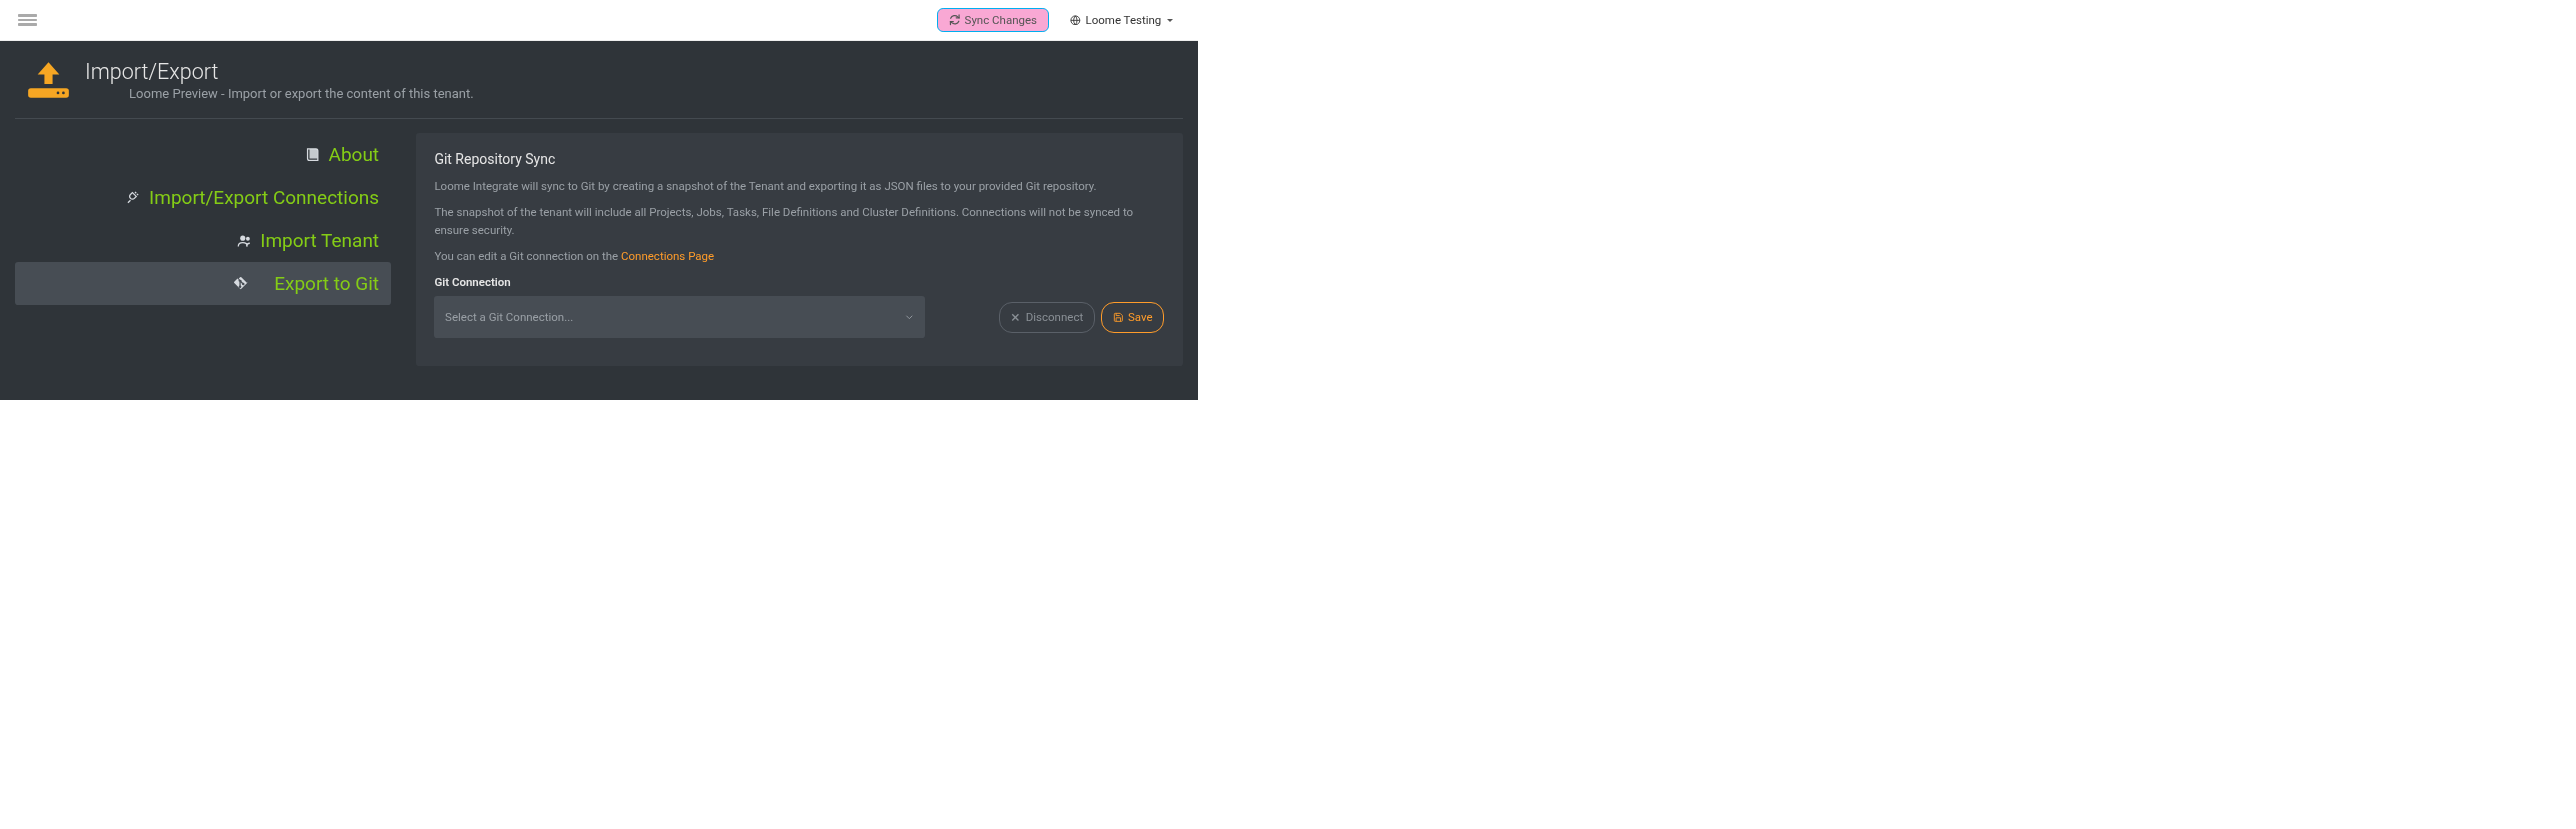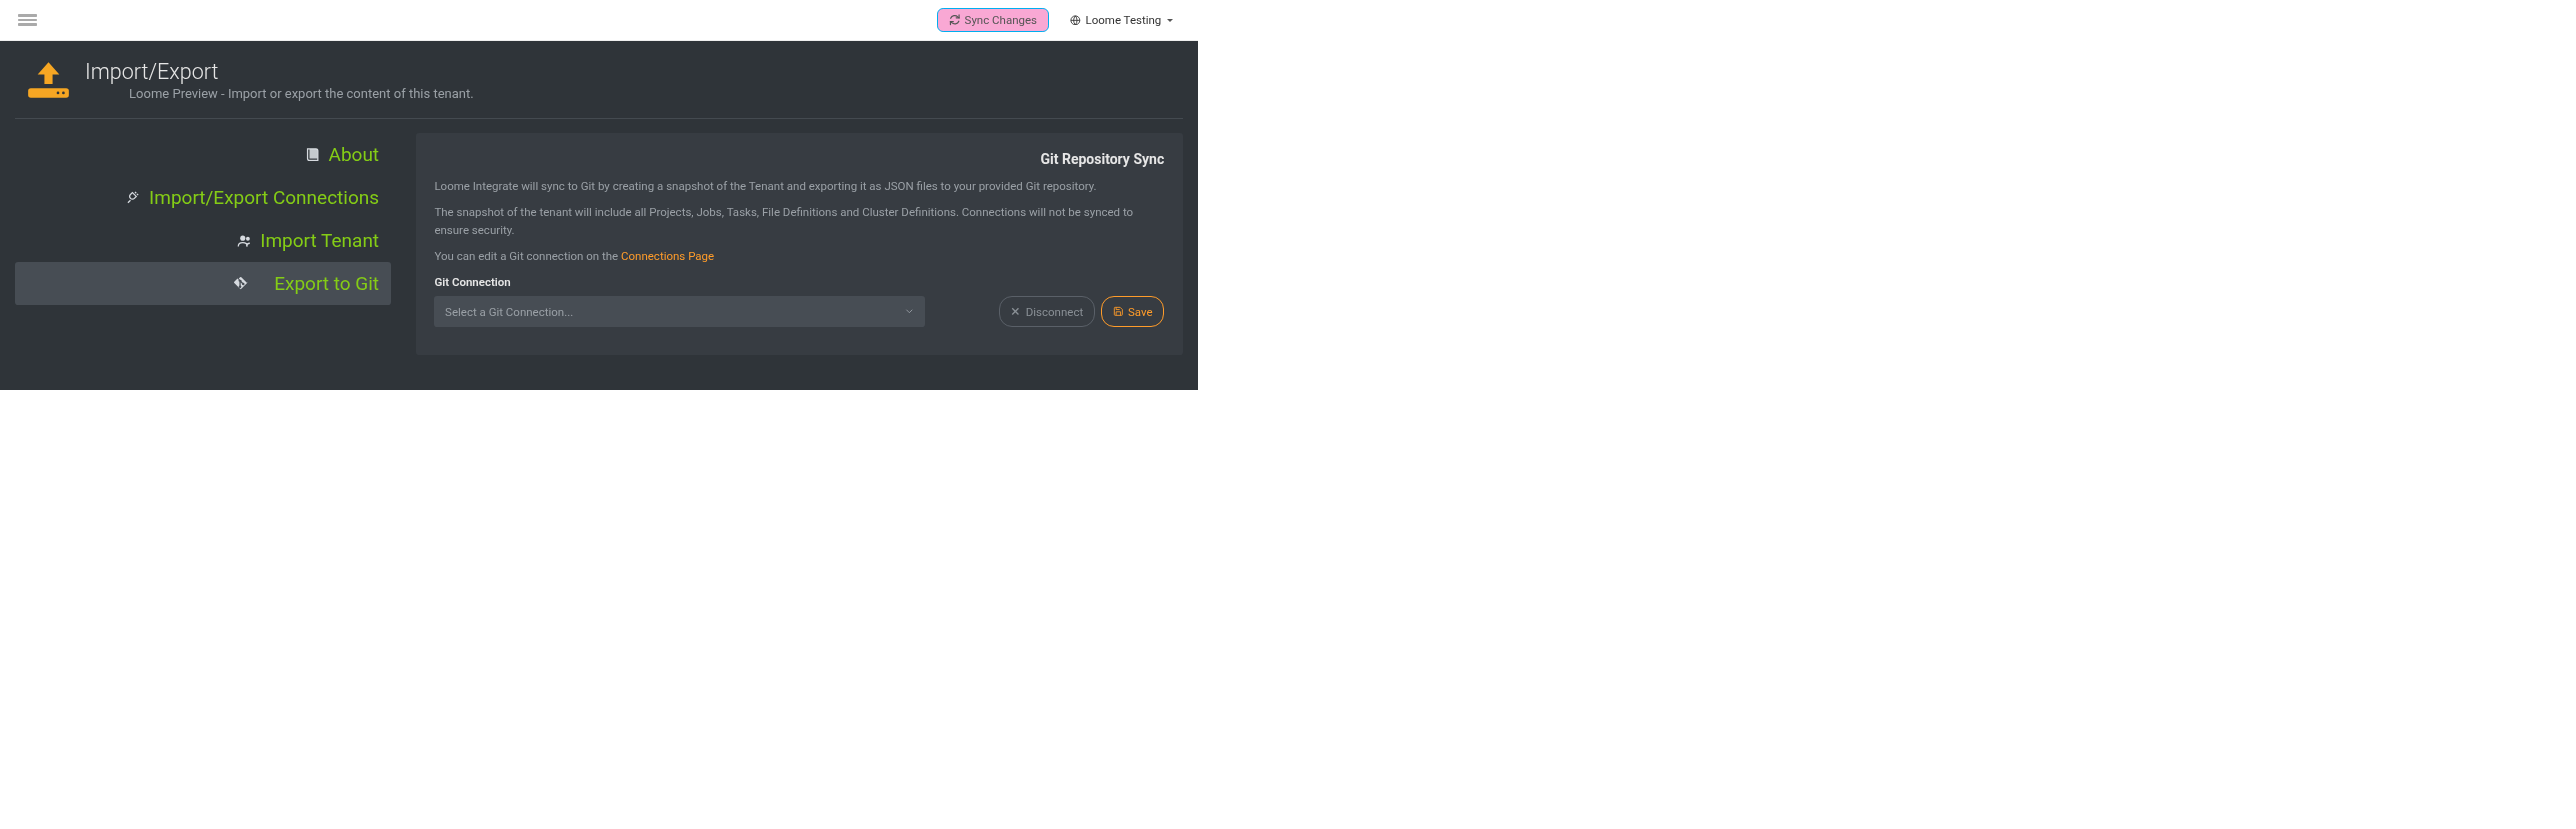--- a/index.html
+++ b/index.html
@@ -22,26 +22,26 @@
     .title-block h1 { font-size:21.5px; font-weight:300; color:#e6e6e6; margin-bottom:1.5px; }
     .title-block p  { font-size:13px; color:#9aa0a6;padding-left:44px; }
     .content-row { display:flex; gap:24.6px; }
     
     .side-list { width:376px; }
     .side-item { display:flex; align-items:center; gap:7.7px; padding:10px 12.3px; color:#84cc16; font-size:19px; border-radius:3.1px; cursor:pointer;justify-content:flex-end; }
     .side-item.active { background:#474d54;gap:26px; }
     .side-item svg { width:15.4px; height:15.4px; fill:#d6dadf; flex-shrink:0; }
     
     .panel { flex:1; background:#373c42; border-radius:3.1px; padding:18.4px 18.4px 28px 18.4px; }
-    .panel h2 { font-size:14px; color:#e6e6e6; font-weight:700; margin-bottom:10.7px;text-align:right; }
+    .panel h2 { font-size:14px; color:#e6e6e6; font-weight:400; margin-bottom:10.7px; }
     .panel p  { font-size:11.5px; color:#9aa0a6; line-height:1.5; margin-bottom:9.2px; }
     .panel a  { color:#ff9c2a; text-decoration:none; }
     .panel .label { font-size:11.5px; color:#e6e6e6; font-weight:600; margin-top:7.7px; margin-bottom:7.7px; }
     .conn-row { display:flex; align-items:center; gap:6.1px; }
-    .select { flex:1 1 auto; max-width:491px; background:#474d54; border-radius:3.1px; height:31px; display:flex; align-items:center; justify-content:space-between; padding:0 10.7px; color:#9aa0a6; font-size:11.5px; cursor:pointer; }
+    .select { flex:1 1 auto; max-width:491px; background:#474d54; border-radius:3.1px; height:42px; display:flex; align-items:center; justify-content:space-between; padding:0 10.7px; color:#9aa0a6; font-size:11.5px; cursor:pointer; }
     .select svg { width:10.7px; height:10.7px; stroke:#9aa0a6; fill:none; }
     .btn { height:31px; border-radius:13px; padding:0 10.7px; display:flex; align-items:center; gap:4.6px; font-size:11.5px; cursor:pointer; background:transparent; }
     .btn-disconnect { border:0.8px solid #5a6068; color:#8a9096; margin-left:auto; }
     .btn-save { border:0.8px solid #ff9c2a; color:#ff9c2a; }
     .btn svg { width:10.7px; height:10.7px; }
   </style>
 </head>
 <body>
 
 <div class="page-wrap">

